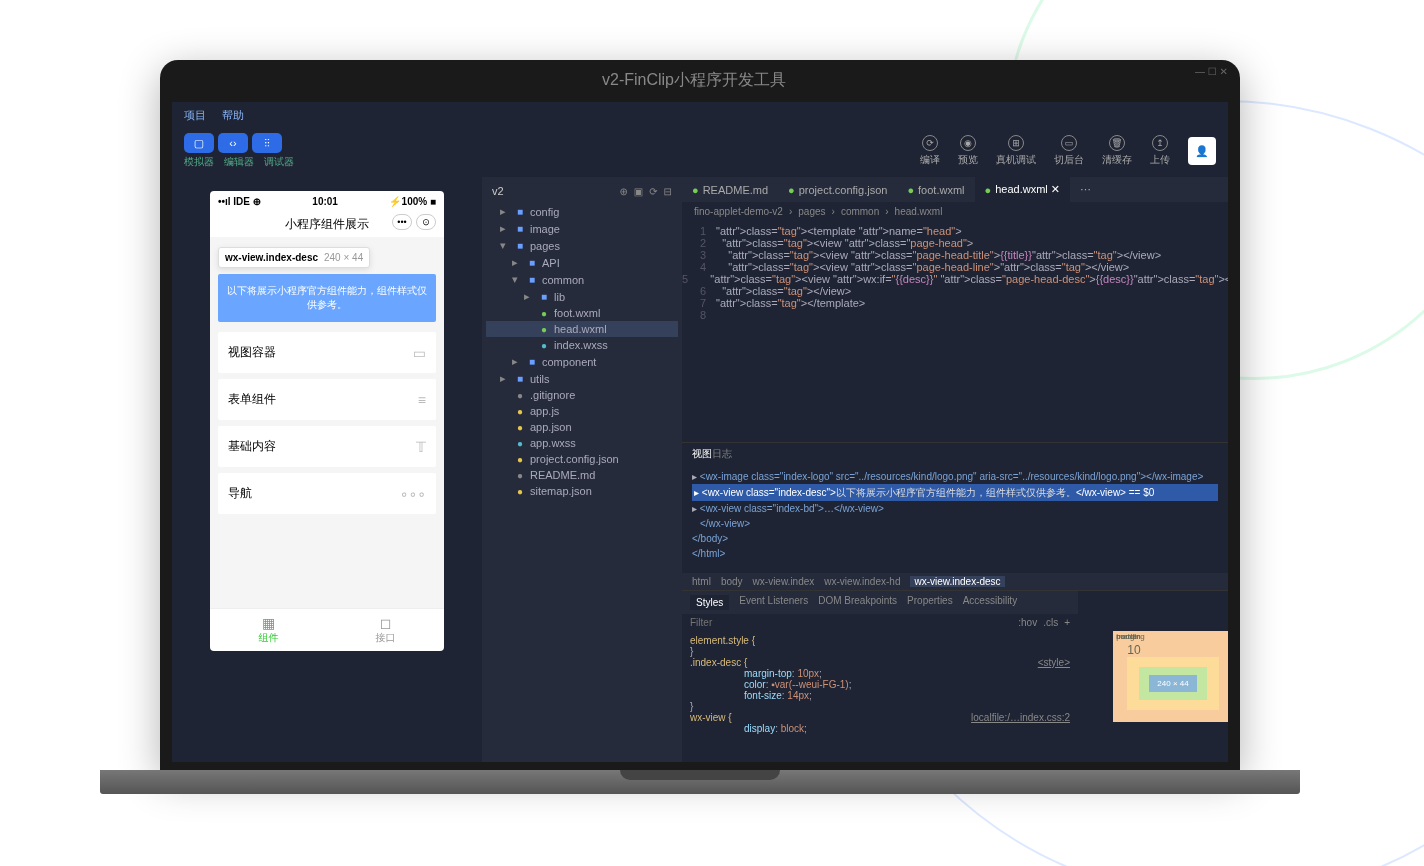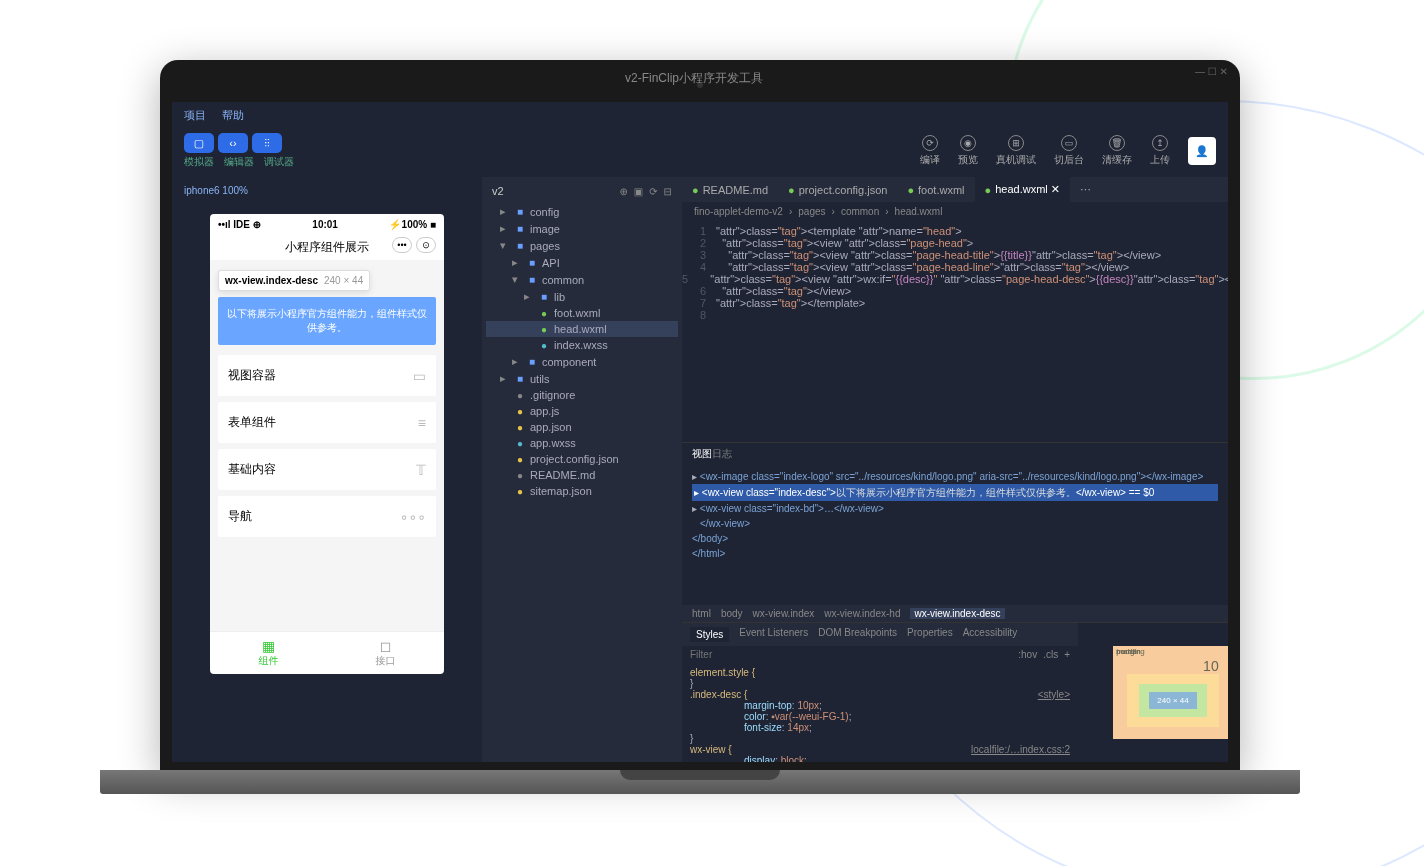--- a/index.html
+++ b/index.html
@@ -13,21 +13,21 @@
 .laptop { position:absolute; left:160px; top:60px; width:1080px; }
 .screen-bezel { background:#1a1a1a; border-radius:18px 18px 0 0; padding:22px 12px 8px; box-shadow:0 10px 40px rgba(0,0,0,.3); }
 .camera { width:6px; height:6px; background:#333; border-radius:50%; margin:0 auto 14px; }
 .screen { background:#1e2433; width:100%; height:660px; font-size:11px; color:#aab; display:flex; flex-direction:column; }
 .base { height:24px; background:linear-gradient(#777,#555); border-radius:0 0 3px 3px; margin:0 -60px; position:relative; }
 .notch { position:absolute; left:50%; transform:translateX(-50%); top:0; width:160px; height:10px; background:#444; border-radius:0 0 10px 10px; }
 
 
 .menubar { display:flex; gap:16px; padding:6px 12px; font-size:11px; color:#8fa; }
 .menubar span { color:#8ab4f8; cursor:pointer; }
-.titlebar { text-align:center; color:#888; font-size:12px; padding:2px; position:absolute; top:8px; left:0; right:12px; }
+.titlebar { text-align:center; color:#888; font-size:16px; padding:2px; position:absolute; top:8px; left:0; right:12px; }
 .winbtns { position:absolute; right:12px; top:6px; display:flex; gap:8px; color:#666; font-size:10px; }
 
 .toolbar { display:flex; align-items:center; padding:4px 12px 8px; gap:8px; }
 .pill-group { display:flex; gap:4px; }
 .pill { background:#2e6be6; color:#fff; border-radius:5px; width:30px; height:20px; display:flex; align-items:center; justify-content:center; font-size:11px; }
 .pill-labels { display:flex; gap:10px; font-size:10px; color:#5a8; margin-top:2px; }
 .tool-right { margin-left:auto; display:flex; gap:18px; align-items:center; }
 .tool-btn { display:flex; flex-direction:column; align-items:center; gap:2px; color:#aaa; font-size:10px; cursor:pointer; }
 .tool-btn .ico { width:16px; height:16px; border:1px solid #888; border-radius:50%; display:flex; align-items:center; justify-content:center; font-size:9px; }
 .avatar { width:28px; height:28px; background:#fff; border-radius:4px; display:flex; align-items:center; justify-content:center; }
@@ -84,21 +84,21 @@
 
 
 .devtools { height:320px; border-top:1px solid #333; display:flex; flex-direction:column; font-size:10px; }
 .dt-tabs { display:flex; padding:4px 10px; color:#888; }
 .dt-tabs span.active { color:#fff; }
 .dom-pane { flex:1; overflow:auto; padding:4px 10px; font-family:Consolas,monospace; line-height:1.5; }
 .dom-sel { background:#2e5aa8; color:#fff; padding:1px 2px; }
 .dom-tag { color:#7aa2d6; } .dom-txt { color:#ddd; }
 .crumb-row { padding:3px 10px; background:#252b3b; color:#888; display:flex; gap:10px; }
 .crumb-row .sel { background:#35405a; color:#fff; padding:0 4px; }
-.styles-row { display:flex; border-top:1px solid #333; height:140px; }
+.styles-row { display:flex; border-top:1px solid #333; height:172px; }
 .styles-left { flex:1; display:flex; flex-direction:column; }
 .styles-tabs { display:flex; gap:10px; padding:4px 8px; color:#888; font-size:10px; background:#252b3b; }
 .styles-tabs span.active { color:#fff; background:#1e2433; padding:2px 6px; }
 .filter-row { display:flex; padding:3px 8px; gap:6px; color:#888; }
 .filter-row input { flex:1; background:transparent; border:none; color:#888; font-size:10px; outline:none; }
 .css-body { flex:1; padding:4px 8px; font-family:Consolas,monospace; overflow:auto; }
 .css-sel { color:#d7ba7d; } .css-prop { color:#9cdcfe;margin-left:42px; } .css-val { color:#ce9178; }
 .css-src { float:right; color:#888; text-decoration:underline; }
 .box-model { width:150px; padding:10px; display:flex; align-items:center; justify-content:center; }
 .bm-margin { background:#f9cc9d; padding:12px 14px; font-size:8px; color:#665; position:relative;margin-left:40px; }
@@ -164,21 +164,20 @@
               <div class="ico">↥</div>
               <span>上传</span>
             </div>
           <div class="avatar">👤</div>
         </div>
       </div>
 
       <div class="main">
 
         <div class="sim-col">
-          <div class="sim-info">iphone6 100%</div>
           <div class="phone">
             <div class="ph-status">
               <span>••ıl IDE ⊕</span>
               <span>10:01</span>
               <span>⚡100% ■</span>
             </div>
             <div class="ph-title">
               <span>小程序组件展示</span>
               <div class="ph-caps">
                 <div class="cap">•••</div>
@@ -416,21 +415,21 @@
                   <div style="padding-left:12px"><span class="css-prop">color</span>: <span class="css-val">▪var(--weui-FG-1)</span>;</div>
                   <div style="padding-left:12px"><span class="css-prop">font-size</span>: <span class="css-val">14px</span>;</div>
                   <div>}</div>
                   <div><span class="css-src">localfile:/…index.css:2</span><span class="css-sel">wx-view {</span></div>
                   <div style="padding-left:12px"><span class="css-prop">display</span>: <span class="css-val">block</span>;</div>
                 </div>
               </div>
               <div class="box-model">
                 <div class="bm-margin">
                     <span class="bm-lbl">margin</span>
-                  <div style="text-align:right;font-size:14px">10</div>
+                  <div style="text-align:left;font-size:12px">10</div>
                   <div class="bm-border">
                       <span class="bm-lbl">border</span>
                     <div class="bm-padding">
                         <span class="bm-lbl">padding</span>
                       <div class="bm-content">240 × 44</div>
                     </div>
                   </div>
                 </div>
               </div>
             </div>

